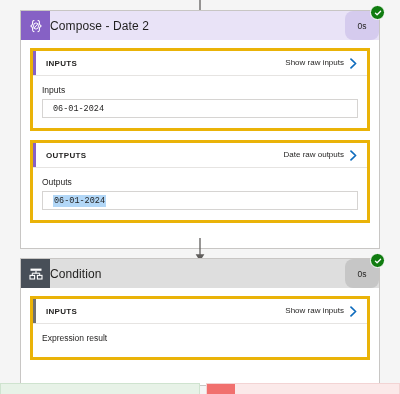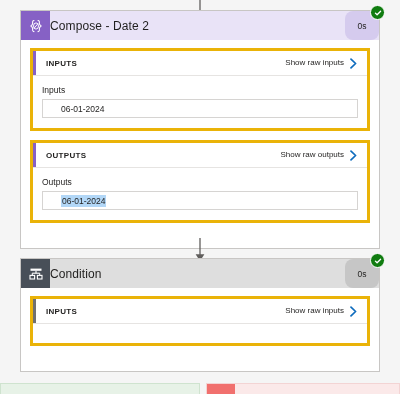--- a/index.html
+++ b/index.html
@@ -157,22 +157,22 @@
     font-size: 8.5px;
     color: #201f1e;
     margin-bottom: 4px;
   }
   .field-box {
     border: 1px solid #d6d4d2;
     background: #ffffff;
     height: 17px;
     display: flex;
     align-items: center;
-    padding: 0 18px;
-    font-family: Liberation Sans, sans-serif;
+    padding: 0 10px;
+    font-family: Liberation Mono, monospace;
     font-size: 8.5px;
     color: #201f1e;
     overflow: hidden;
   }
   .field-box.code-blue { color: #0f5fa8; }
 
   .sel-caret {
     display: inline-block;
     width: 1px;
     height: 10px;
@@ -269,21 +269,21 @@
           </div>
         </div>
       </div>
 
       <div class="section">
         <div class="section-head">
           <div class="accent-bar"></div>
           <div class="section-label">OUTPUTS</div>
           <div class="section-head-spacer"></div>
           <div class="show-raw">
-            <span class="show-raw-label">Show raw outputs</span>
+            <span class="show-raw-label">Date raw outputs</span>
             <svg class="chevron" width="9" height="11" viewBox="0 0 9 11">
               <path d="M2 1.2 L6.6 5.5 L2 9.8" fill="none" stroke="#0f6cbd" stroke-width="1.7" stroke-linecap="round" stroke-linejoin="round"></path>
             </svg>
           </div>
         </div>
         <div class="section-body">
           <div class="field-label">Outputs</div>
           <div class="field-box">
             <span class="sel-caret"></span>
               <span class="sel-text">06-01-2024</span>
@@ -331,20 +331,21 @@
           <div class="section-label">INPUTS</div>
           <div class="section-head-spacer"></div>
           <div class="show-raw">
             <span class="show-raw-label">Show raw inputs</span>
             <svg class="chevron" width="9" height="11" viewBox="0 0 9 11">
               <path d="M2 1.2 L6.6 5.5 L2 9.8" fill="none" stroke="#0f6cbd" stroke-width="1.7" stroke-linecap="round" stroke-linejoin="round"></path>
             </svg>
           </div>
         </div>
         <div class="section-body">
+          <div class="field-label">Expression result</div>
         </div>
       </div>
     </div>
   </div>
 
   <div class="branch branch-yes"></div>
   <div class="branch branch-no">
     <div class="branch-no-accent"></div>
   </div>
 

